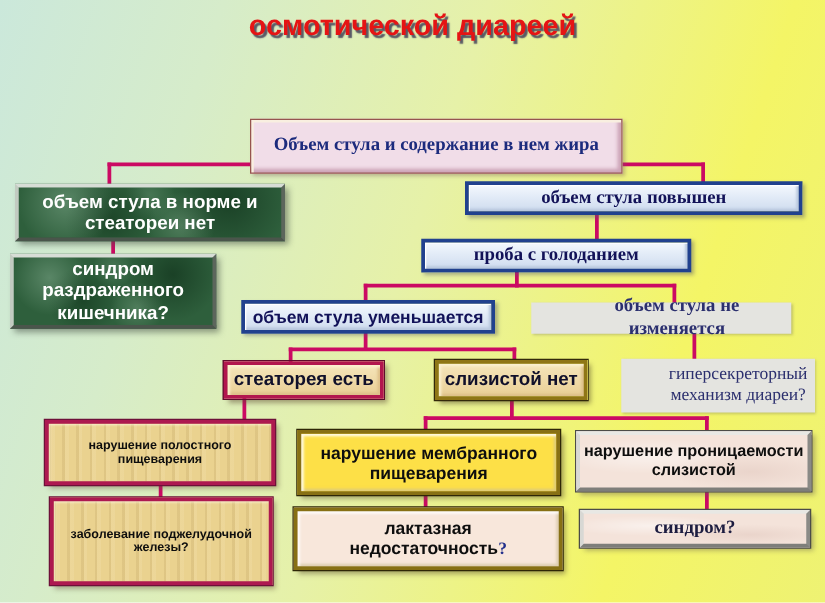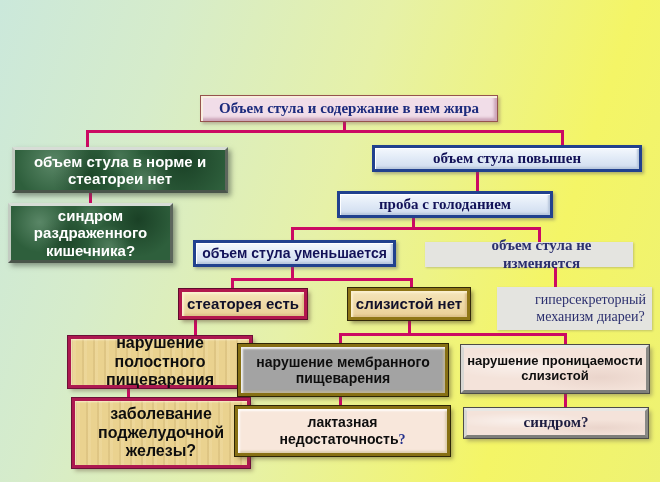--- a/index.html
+++ b/index.html
@@ -60,39 +60,39 @@
   }
   .olive-border{
     border:3px solid #8f7616;
     box-shadow:0 0 0 1px #33290a, 3px 3px 4px rgba(80,70,40,.55), inset 2px 2px 2px #fbf0cf, inset -2px -2px 2px #ddc089;
   }
   .parchment{
     border:3px solid #ad1950;
     box-shadow:0 0 0 1px #6d1038, 3px 3px 4px rgba(100,80,60,.45), inset 1px 1px 2px rgba(255,250,230,.7);
     background-color:#ead28f;
     background-image:repeating-linear-gradient(90deg, rgba(170,140,80,.18) 0 2px, rgba(255,245,220,.12) 2px 5px, transparent 5px 11px);
-    color:#0e0e0e;font-weight:bold;font-size:16px;margin-left:32px;
+    color:#0e0e0e;font-weight:bold;font-size:10px;
   }
   .cream-olive{
     border:3px solid #877014;
     box-shadow:0 0 0 1px #2e2606, 3px 3px 4px rgba(90,80,50,.5), inset 2px 2px 2px rgba(255,255,255,.85), inset -2px -2px 2px rgba(205,190,150,.6);
-    background:#a3a3a3;color:#0e0e0e;font-weight:bold;font-size:14px;
+    background:#fde047;color:#0e0e0e;font-weight:bold;font-size:14px;
   }
   .pink-silver{
     border:3px solid;border-color:#e8e8e4 #8a8a86 #7e7e7a #d8d8d4;
     box-shadow:0 0 0 1px #4c4c48, 3px 3px 4px rgba(100,90,80,.45);
     background-color:#f4e3da;
     background-image:
       radial-gradient(ellipse at 30% 40%, rgba(255,255,255,.5) 0, transparent 40%),
       radial-gradient(ellipse at 75% 70%, rgba(215,185,175,.35) 0, transparent 35%);
     color:#0e0e0e;font-weight:bold;font-size:13px;
   }
 
   
-  .n-root{left:200px;top:95px;width:298px;height:27px;}
+  .n-root{left:200px;top:95px;width:298px;height:44px;}
   .n-normal{left:12px;top:147px;width:216px;height:46px;}
   .n-ibs{left:8px;top:203px;width:165px;height:60px;}
   .n-increased{left:372px;top:145px;width:270px;height:27px;}
   .n-fasting{left:337px;top:191px;width:216px;height:27px;}
   .n-decreases{left:193px;top:240px;width:203px;height:27px;font-size:14px;}
   .n-unchanged{left:425px;top:242px;width:208px;height:25px;font-weight:bold;font-size:15px;padding-left:28px;}
   .n-steat-yes{left:179px;top:289px;width:128px;height:30px;}
   .n-steat-no{left:348px;top:288px;width:122px;height:32px;}
   .n-hyper{left:497px;top:287px;width:155px;height:43px;font-size:14px;padding-left:35px;}
   .n-cavitary{left:36px;top:336px;width:184px;height:52px;}
@@ -100,20 +100,21 @@
   .n-permeab{left:461px;top:345px;width:188px;height:48px;}
   .n-pancreas{left:40px;top:398px;width:178px;height:70px;}
   .n-lactase{left:235px;top:406px;width:215px;height:50px;background:#f8e7db;padding:0 28px;}
   .n-celiac{left:464px;top:408px;width:184px;height:30px;font-size:15px;color:#1d1d40;}
   .q-blue{color:#23308c;font-family:"Liberation Serif",serif;}
 </style>
 </head>
 <body>
 
 <div class="title">
+  <div>осмотической диареей</div>
 </div>
 
 <div class="conn v" style="left:343px;top:122px;height:10px;"></div>
 <div class="conn h" style="left:86px;top:130px;width:478px;"></div>
 <div class="conn v" style="left:86px;top:130px;height:18px;"></div>
 <div class="conn v" style="left:561px;top:130px;height:17px;"></div>
 <div class="conn v" style="left:89px;top:192px;height:12px;"></div>
 <div class="conn v" style="left:476px;top:171px;height:21px;"></div>
 <div class="conn v" style="left:412px;top:217px;height:13px;"></div>
 <div class="conn h" style="left:291px;top:227px;width:250px;"></div>

